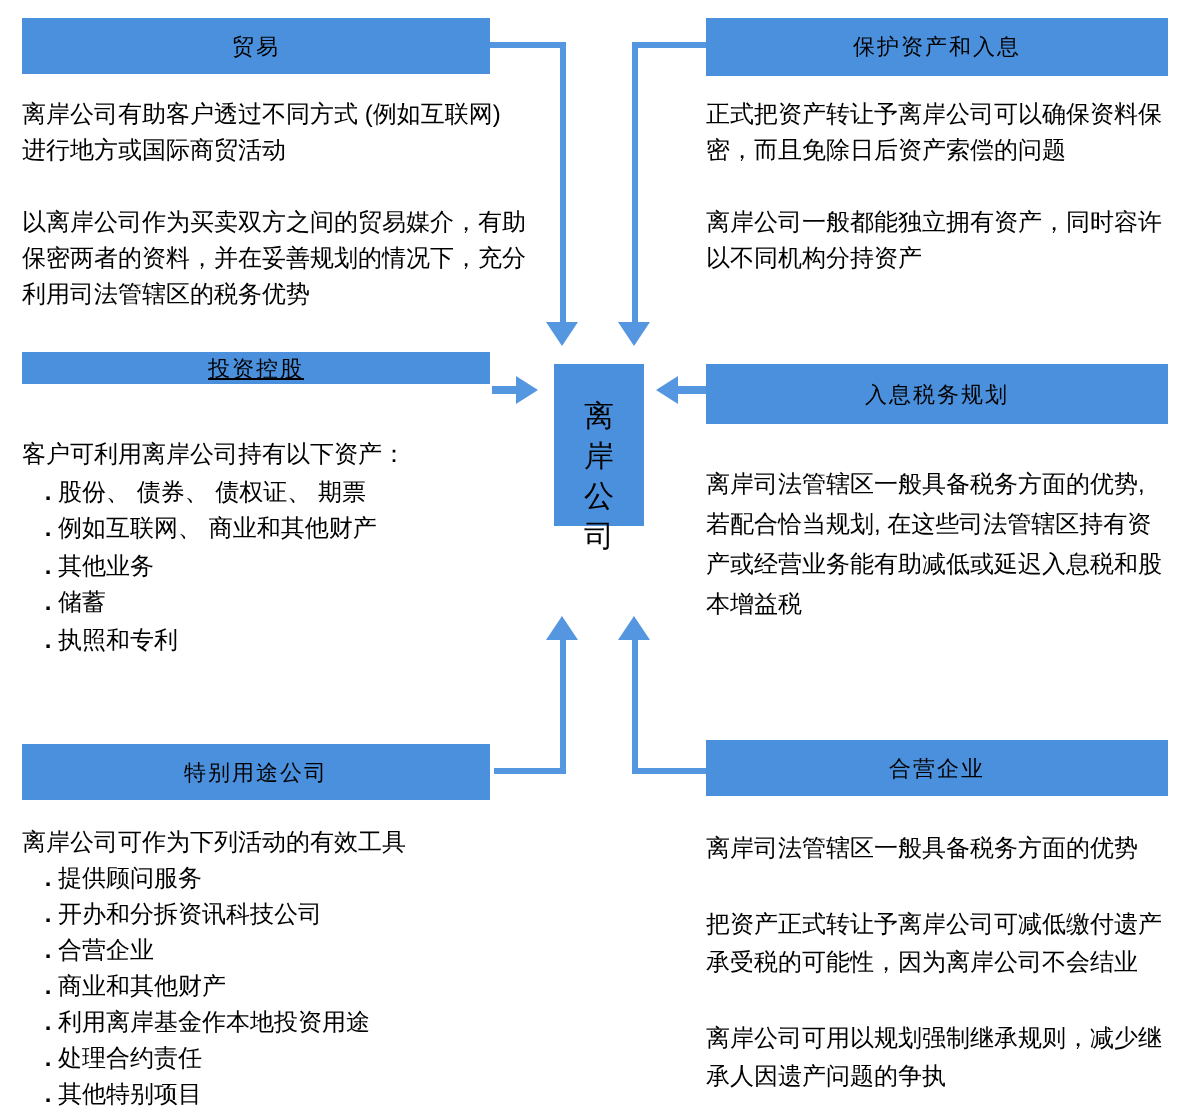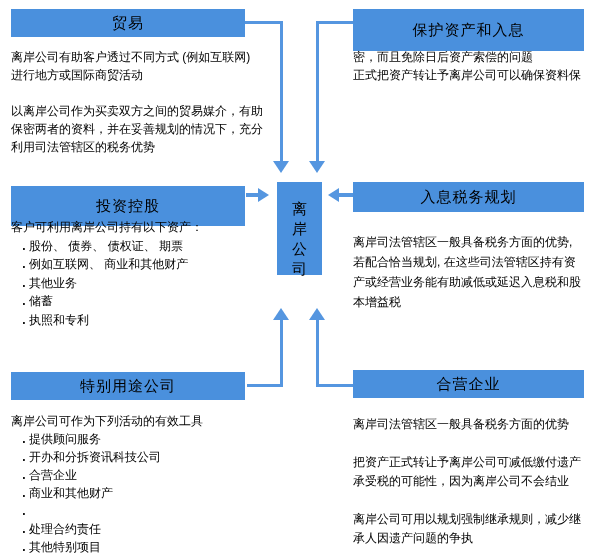--- a/index.html
+++ b/index.html
@@ -17,37 +17,37 @@
     height: 558px;
     background: var(--bg);
     overflow: hidden;
     color: var(--text);
   }
   
   .hdr {
     position: absolute;
     background: var(--box-fill);
     color: var(--text);
-    font-size: 15px;
+    font-size: 11px;
     text-align: center;
     display: flex;
     align-items: center;
     justify-content: center;
     letter-spacing: 1px;
   }
   #hdr-trade   { left: 11px;  top: 9px;   width: 234px; height: 28px; }
-  #hdr-protect { left: 353px; top: 9px;   width: 231px; height: 42px; }
-  #hdr-invest  { left: 11px;  top: 186px; width: 234px; height: 40px; }
+  #hdr-protect { left: 353px; top: 9px;   width: 231px; height: 29px; }
+  #hdr-invest  { left: 11px;  top: 176px; width: 234px; height: 16px; text-decoration: underline; }
   #hdr-income  { left: 353px; top: 182px; width: 231px; height: 30px; }
   #hdr-spv     { left: 11px;  top: 372px; width: 234px; height: 28px; }
   #hdr-estate  { left: 353px; top: 370px; width: 231px; height: 28px; }
   
   #center-box {
     position: absolute;
-    left: 277px; top: 182px; width: 45px; height: 93px;
+    left: 277px; top: 182px; width: 45px; height: 81px;
     background: var(--box-fill);
     color: var(--text);
   }
   #center-box .vtext {
     width: 16px;
     margin: 17px auto 0 auto;
     font-size: 15px;
     line-height: 20px;
     word-break: break-all;
     text-align: center;
@@ -138,22 +138,26 @@
     </div>
     <div class="para">
       <div class="ln">以离岸公司作为买卖双方之间的贸易媒介，有助</div>
       <div class="ln">保密两者的资料，并在妥善规划的情况下，充分</div>
       <div class="ln">利用司法管辖区的税务优势</div>
     </div>
   </div>
 
   <div class="txt lh18 gap18" id="txt-protect">
     <div class="para">
+      <div class="ln">正式把资产转让予离岸公司可以确保资料保</div>
       <div class="ln">密，而且免除日后资产索偿的问题</div>
-      <div class="ln">正式把资产转让予离岸公司可以确保资料保</div>
+    </div>
+    <div class="para">
+      <div class="ln">离岸公司一般都能独立拥有资产，同时容许</div>
+      <div class="ln">以不同机构分持资产</div>
     </div>
   </div>
 
   <div class="txt lh185" id="txt-invest">
     <div class="ln">客户可利用离岸公司持有以下资产：</div>
     <div class="li">
         <span class="dot">.</span>
         <span>股份、 债券、 债权证、 期票</span>
       </div>
     <div class="li">
@@ -196,20 +200,21 @@
     <div class="li">
         <span class="dot">.</span>
         <span>合营企业</span>
       </div>
     <div class="li">
         <span class="dot">.</span>
         <span>商业和其他财产</span>
       </div>
     <div class="li">
         <span class="dot">.</span>
+        <span>利用离岸基金作本地投资用途</span>
       </div>
     <div class="li">
         <span class="dot">.</span>
         <span>处理合约责任</span>
       </div>
     <div class="li">
         <span class="dot">.</span>
         <span>其他特别项目</span>
       </div>
   </div>

